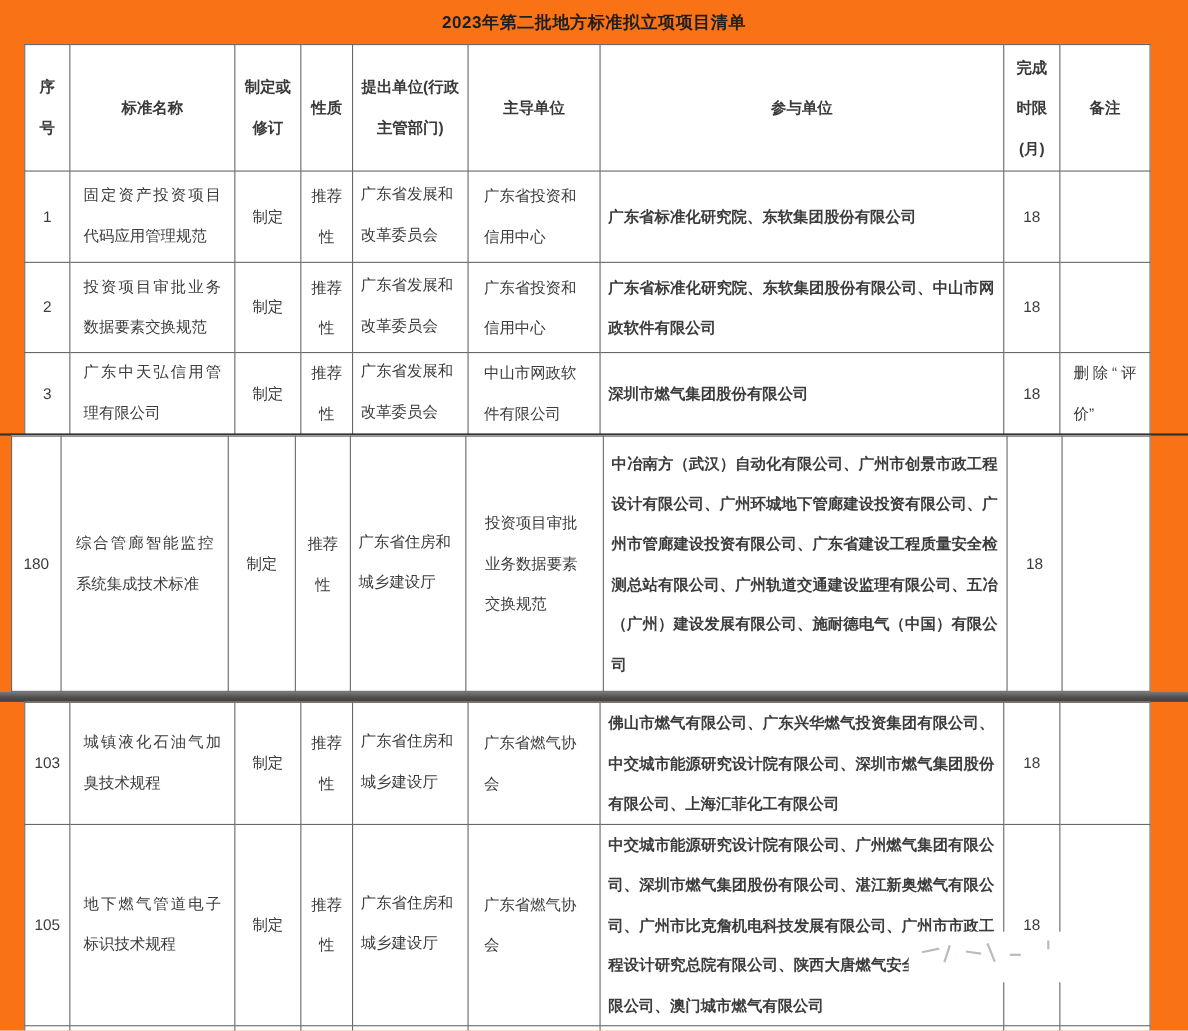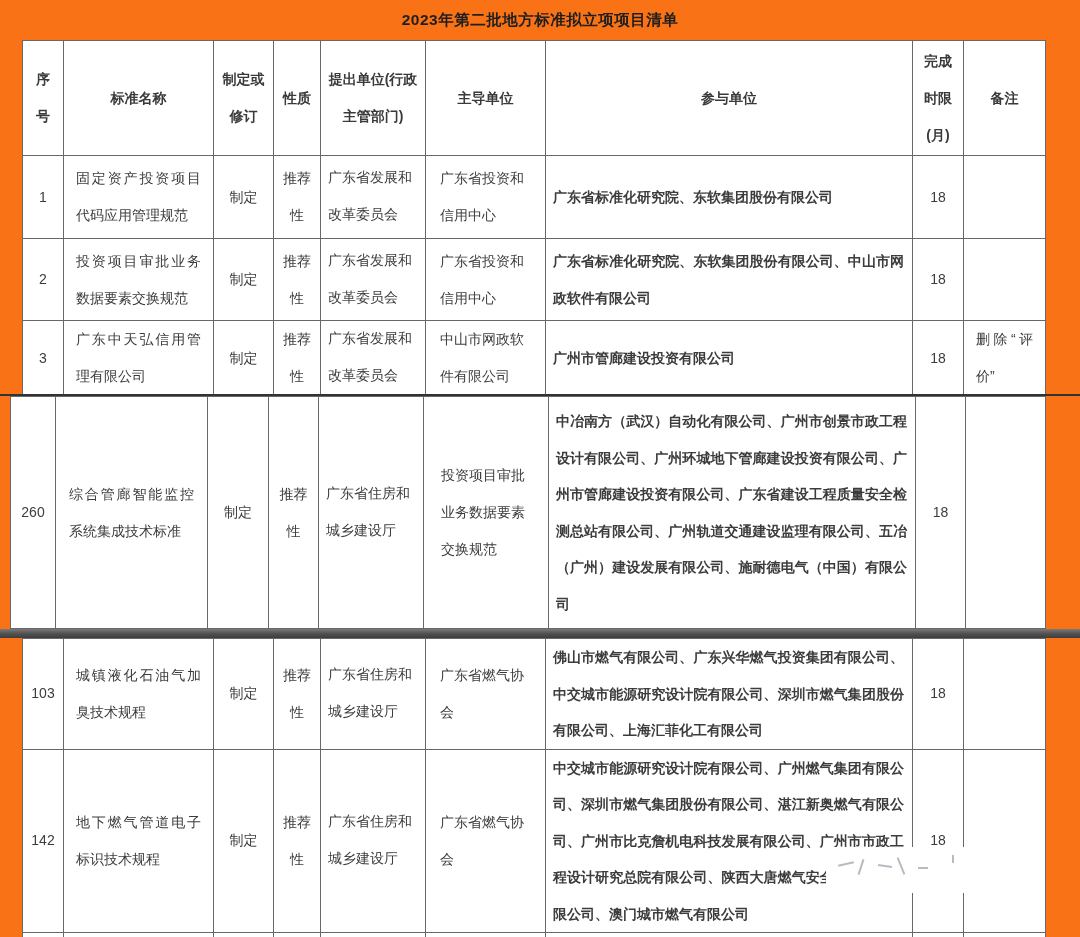--- a/index.html
+++ b/index.html
@@ -145,21 +145,21 @@
       <td class="c">18</td>
       <td class="remark"></td>
     </tr>
     <tr style="height:74px">
       <td class="c">3</td>
       <td class="name">广东中天弘信用管理有限公司</td>
       <td class="c">制定</td>
       <td class="nature">推荐性</td>
       <td class="prop">广东省发展和改革委员会</td>
       <td class="lead">中山市网政软件有限公司</td>
-      <td class="part">广州市管廊建设投资有限公司</td>
+      <td class="part">深圳市燃气集团股份有限公司</td>
       <td class="c">18</td>
       <td class="remark">删除“评价”</td>
     </tr>
   </tbody>
     </table>
 
   <div class="stitch-line"></div>
 
   <div class="overlay-140">
     <table>
@@ -169,21 +169,21 @@
           <col style="width:61px">
         <col style="width:50px">
           <col style="width:105px">
           <col style="width:125px">
         <col style="width:367px">
           <col style="width:50px">
           <col style="width:80px">
       </colgroup>
       <tbody>
           <tr style="height:232px">
-        <td class="c">260</td>
+        <td class="c">180</td>
         <td class="name" style="padding:0 13px">综合管廊智能监控系统集成技术标准</td>
         <td class="c">制定</td>
         <td class="nature">推荐性</td>
         <td class="prop">广东省住房和城乡建设厅</td>
         <td class="lead" style="padding:0 17px">投资项目审批业务数据要素交换规范</td>
         <td class="part">中冶南方（武汉）自动化有限公司、广州市创景市政工程设计有限公司、广州环城地下管廊建设投资有限公司、广州市管廊建设投资有限公司、广东省建设工程质量安全检测总站有限公司、广州轨道交通建设监理有限公司、五冶（广州）建设发展有限公司、施耐德电气（中国）有限公司</td>
         <td class="c">18</td>
         <td class="remark"></td>
       </tr>
     </tbody>
@@ -210,21 +210,21 @@
       <td class="name">城镇液化石油气加臭技术规程</td>
       <td class="c">制定</td>
       <td class="nature">推荐性</td>
       <td class="prop">广东省住房和城乡建设厅</td>
       <td class="lead">广东省燃气协会</td>
       <td class="part">佛山市燃气有限公司、广东兴华燃气投资集团有限公司、中交城市能源研究设计院有限公司、深圳市燃气集团股份有限公司、上海汇菲化工有限公司</td>
       <td class="c">18</td>
       <td class="remark"></td>
     </tr>
     <tr style="height:183px">
-      <td class="c">142</td>
+      <td class="c">105</td>
       <td class="name">地下燃气管道电子标识技术规程</td>
       <td class="c">制定</td>
       <td class="nature">推荐性</td>
       <td class="prop">广东省住房和城乡建设厅</td>
       <td class="lead">广东省燃气协会</td>
       <td class="part">中交城市能源研究设计院有限公司、广州燃气集团有限公司、深圳市燃气集团股份有限公司、湛江新奥燃气有限公司、广州市比克詹机电科技发展有限公司、广州市市政工程设计研究总院有限公司、陕西大唐燃气安全技术股份有限公司、澳门城市燃气有限公司</td>
       <td class="c">18</td>
       <td class="remark"></td>
     </tr>
     <tr style="height:20px">

